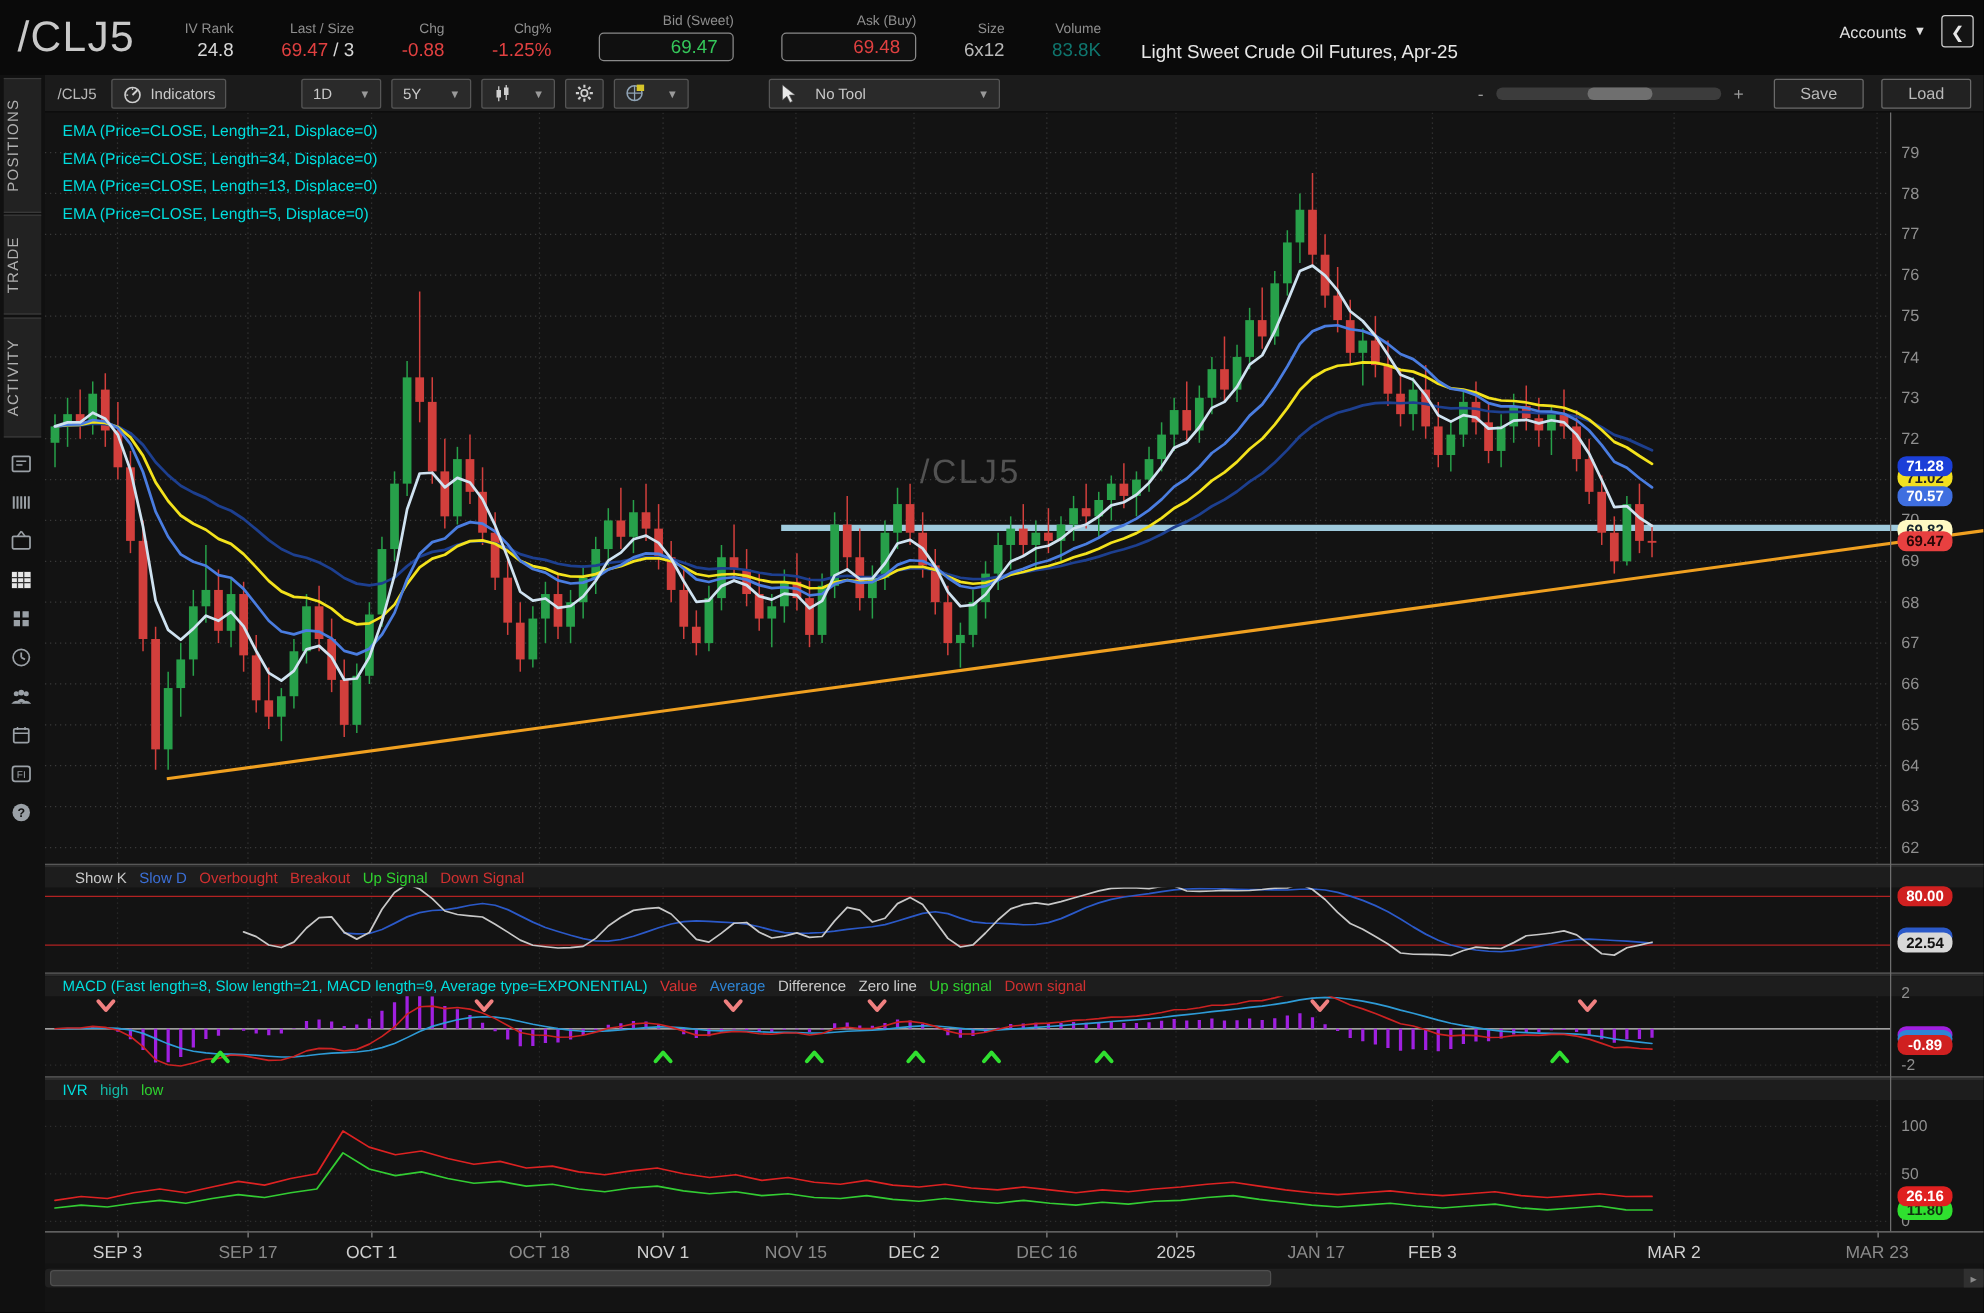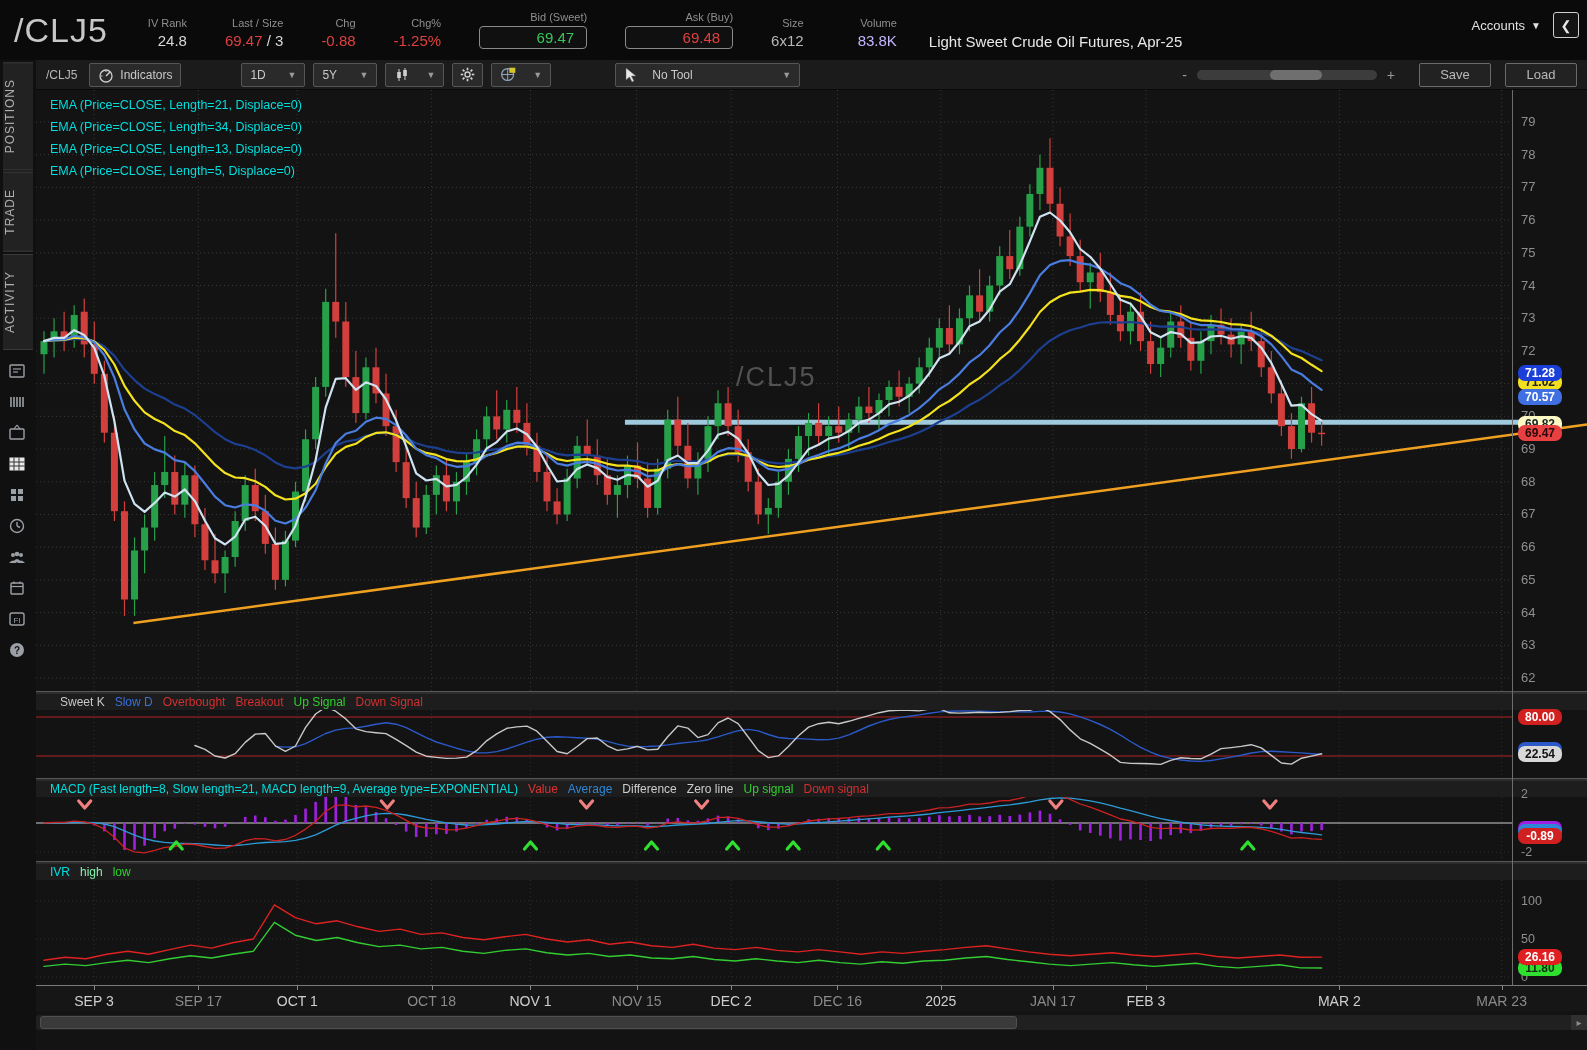--- a/index.html
+++ b/index.html
@@ -92,21 +92,21 @@
         <div class="hfield">
           <div class="hlab">Ask (Buy)</div>
           <div class="hval boxed"><span style="color: rgb(224, 64, 64);">69.48</span></div>
         </div>
         <div class="hfield">
           <div class="hlab">Size</div>
           <div class="hval"><span style="color: rgb(184, 184, 184);">6x12</span></div>
         </div>
         <div class="hfield">
           <div class="hlab">Volume</div>
-          <div class="hval"><span style="color: #c4b5fd; margin-left: 16px;">83.8K</span></div>
+          <div class="hval"><span style="color: #0f766e;">83.8K</span></div>
         </div>
       </div>
     <div id="contract-title">Light Sweet Crude Oil Futures, Apr-25</div>
     <div id="hdr-right">
       <span>Accounts</span>
       <span style="font-size:10px;">▼</span>
     </div>
     <div id="collapse-btn">❮</div>
   </header>
 
@@ -579,21 +579,21 @@
           <div>EMA (Price=CLOSE, Length=34, Displace=0)</div>
           <div>EMA (Price=CLOSE, Length=13, Displace=0)</div>
           <div>EMA (Price=CLOSE, Length=5, Displace=0)</div>
         </div>
       <div id="watermark">/CLJ5</div>
     </div>
     <div class="pane-sep" style="top:601px;"></div>
 
     <div class="pane" id="stoch-pane" style="top:604px;height:84px;">
       <div class="pane-label-row" id="stoch-label-row">
-          <span class="lg" style="color: rgb(200, 200, 200);">Sweet K</span>
+          <span class="lg" style="color: rgb(200, 200, 200);">Show K</span>
           <span class="lg" style="color: rgb(59, 111, 214);">Slow D</span>
           <span class="lg" style="color: rgb(208, 48, 48);">Overbought</span>
           <span class="lg" style="color: rgb(208, 48, 48);">Breakout</span>
           <span class="lg" style="color: rgb(47, 208, 47);">Up Signal</span>
           <span class="lg" style="color: rgb(208, 48, 48);">Down Signal</span>
         </div>
       <svg id="stoch-svg" width="1551" height="84">
           <line x1="58.006800000000005" y1="16" x2="58.006800000000005" y2="84" stroke="#2e2e2e" stroke-width="1" stroke-dasharray="1 3"></line>
           <line x1="162.36" y1="16" x2="162.36" y2="84" stroke="#2e2e2e" stroke-width="1" stroke-dasharray="1 3"></line>
           <line x1="261.252" y1="16" x2="261.252" y2="84" stroke="#2e2e2e" stroke-width="1" stroke-dasharray="1 3"></line>
@@ -783,21 +783,21 @@
           <path d="M 751.188 68 L 757.188 61 L 763.188 68" fill="none" stroke="#30e030" stroke-width="3.2" stroke-linecap="round" stroke-linejoin="round"></path>
           <path d="M 841.2239999999999 68 L 847.2239999999999 61 L 853.2239999999999 68" fill="none" stroke="#30e030" stroke-width="3.2" stroke-linecap="round" stroke-linejoin="round"></path>
           <path d="M 1205.7959999999998 68 L 1211.7959999999998 61 L 1217.7959999999998 68" fill="none" stroke="#30e030" stroke-width="3.2" stroke-linecap="round" stroke-linejoin="round"></path>
         </svg>
     </div>
     <div class="pane-sep" style="top:771px;"></div>
 
     <div class="pane" id="ivr-pane" style="top:774px;height:121px;">
       <div class="pane-label-row" id="ivr-label-row">
           <span style="color: rgb(0, 222, 222);">IVR</span>
-          <span class="lg" style="color: #86efac;">high</span>
+          <span class="lg" style="color: #14b8a6;">high</span>
           <span class="lg" style="color: rgb(47, 208, 47);">low</span>
         </div>
       <svg id="ivr-svg" width="1551" height="121">
           <line x1="58.006800000000005" y1="16" x2="58.006800000000005" y2="121" stroke="#2e2e2e" stroke-width="1" stroke-dasharray="1 3"></line>
           <line x1="162.36" y1="16" x2="162.36" y2="121" stroke="#2e2e2e" stroke-width="1" stroke-dasharray="1 3"></line>
           <line x1="261.252" y1="16" x2="261.252" y2="121" stroke="#2e2e2e" stroke-width="1" stroke-dasharray="1 3"></line>
           <line x1="395.56800000000004" y1="16" x2="395.56800000000004" y2="121" stroke="#2e2e2e" stroke-width="1" stroke-dasharray="1 3"></line>
           <line x1="494.46000000000004" y1="16" x2="494.46000000000004" y2="121" stroke="#2e2e2e" stroke-width="1" stroke-dasharray="1 3"></line>
           <line x1="600.7320000000001" y1="16" x2="600.7320000000001" y2="121" stroke="#2e2e2e" stroke-width="1" stroke-dasharray="1 3"></line>
           <line x1="695.196" y1="16" x2="695.196" y2="121" stroke="#2e2e2e" stroke-width="1" stroke-dasharray="1 3"></line>

